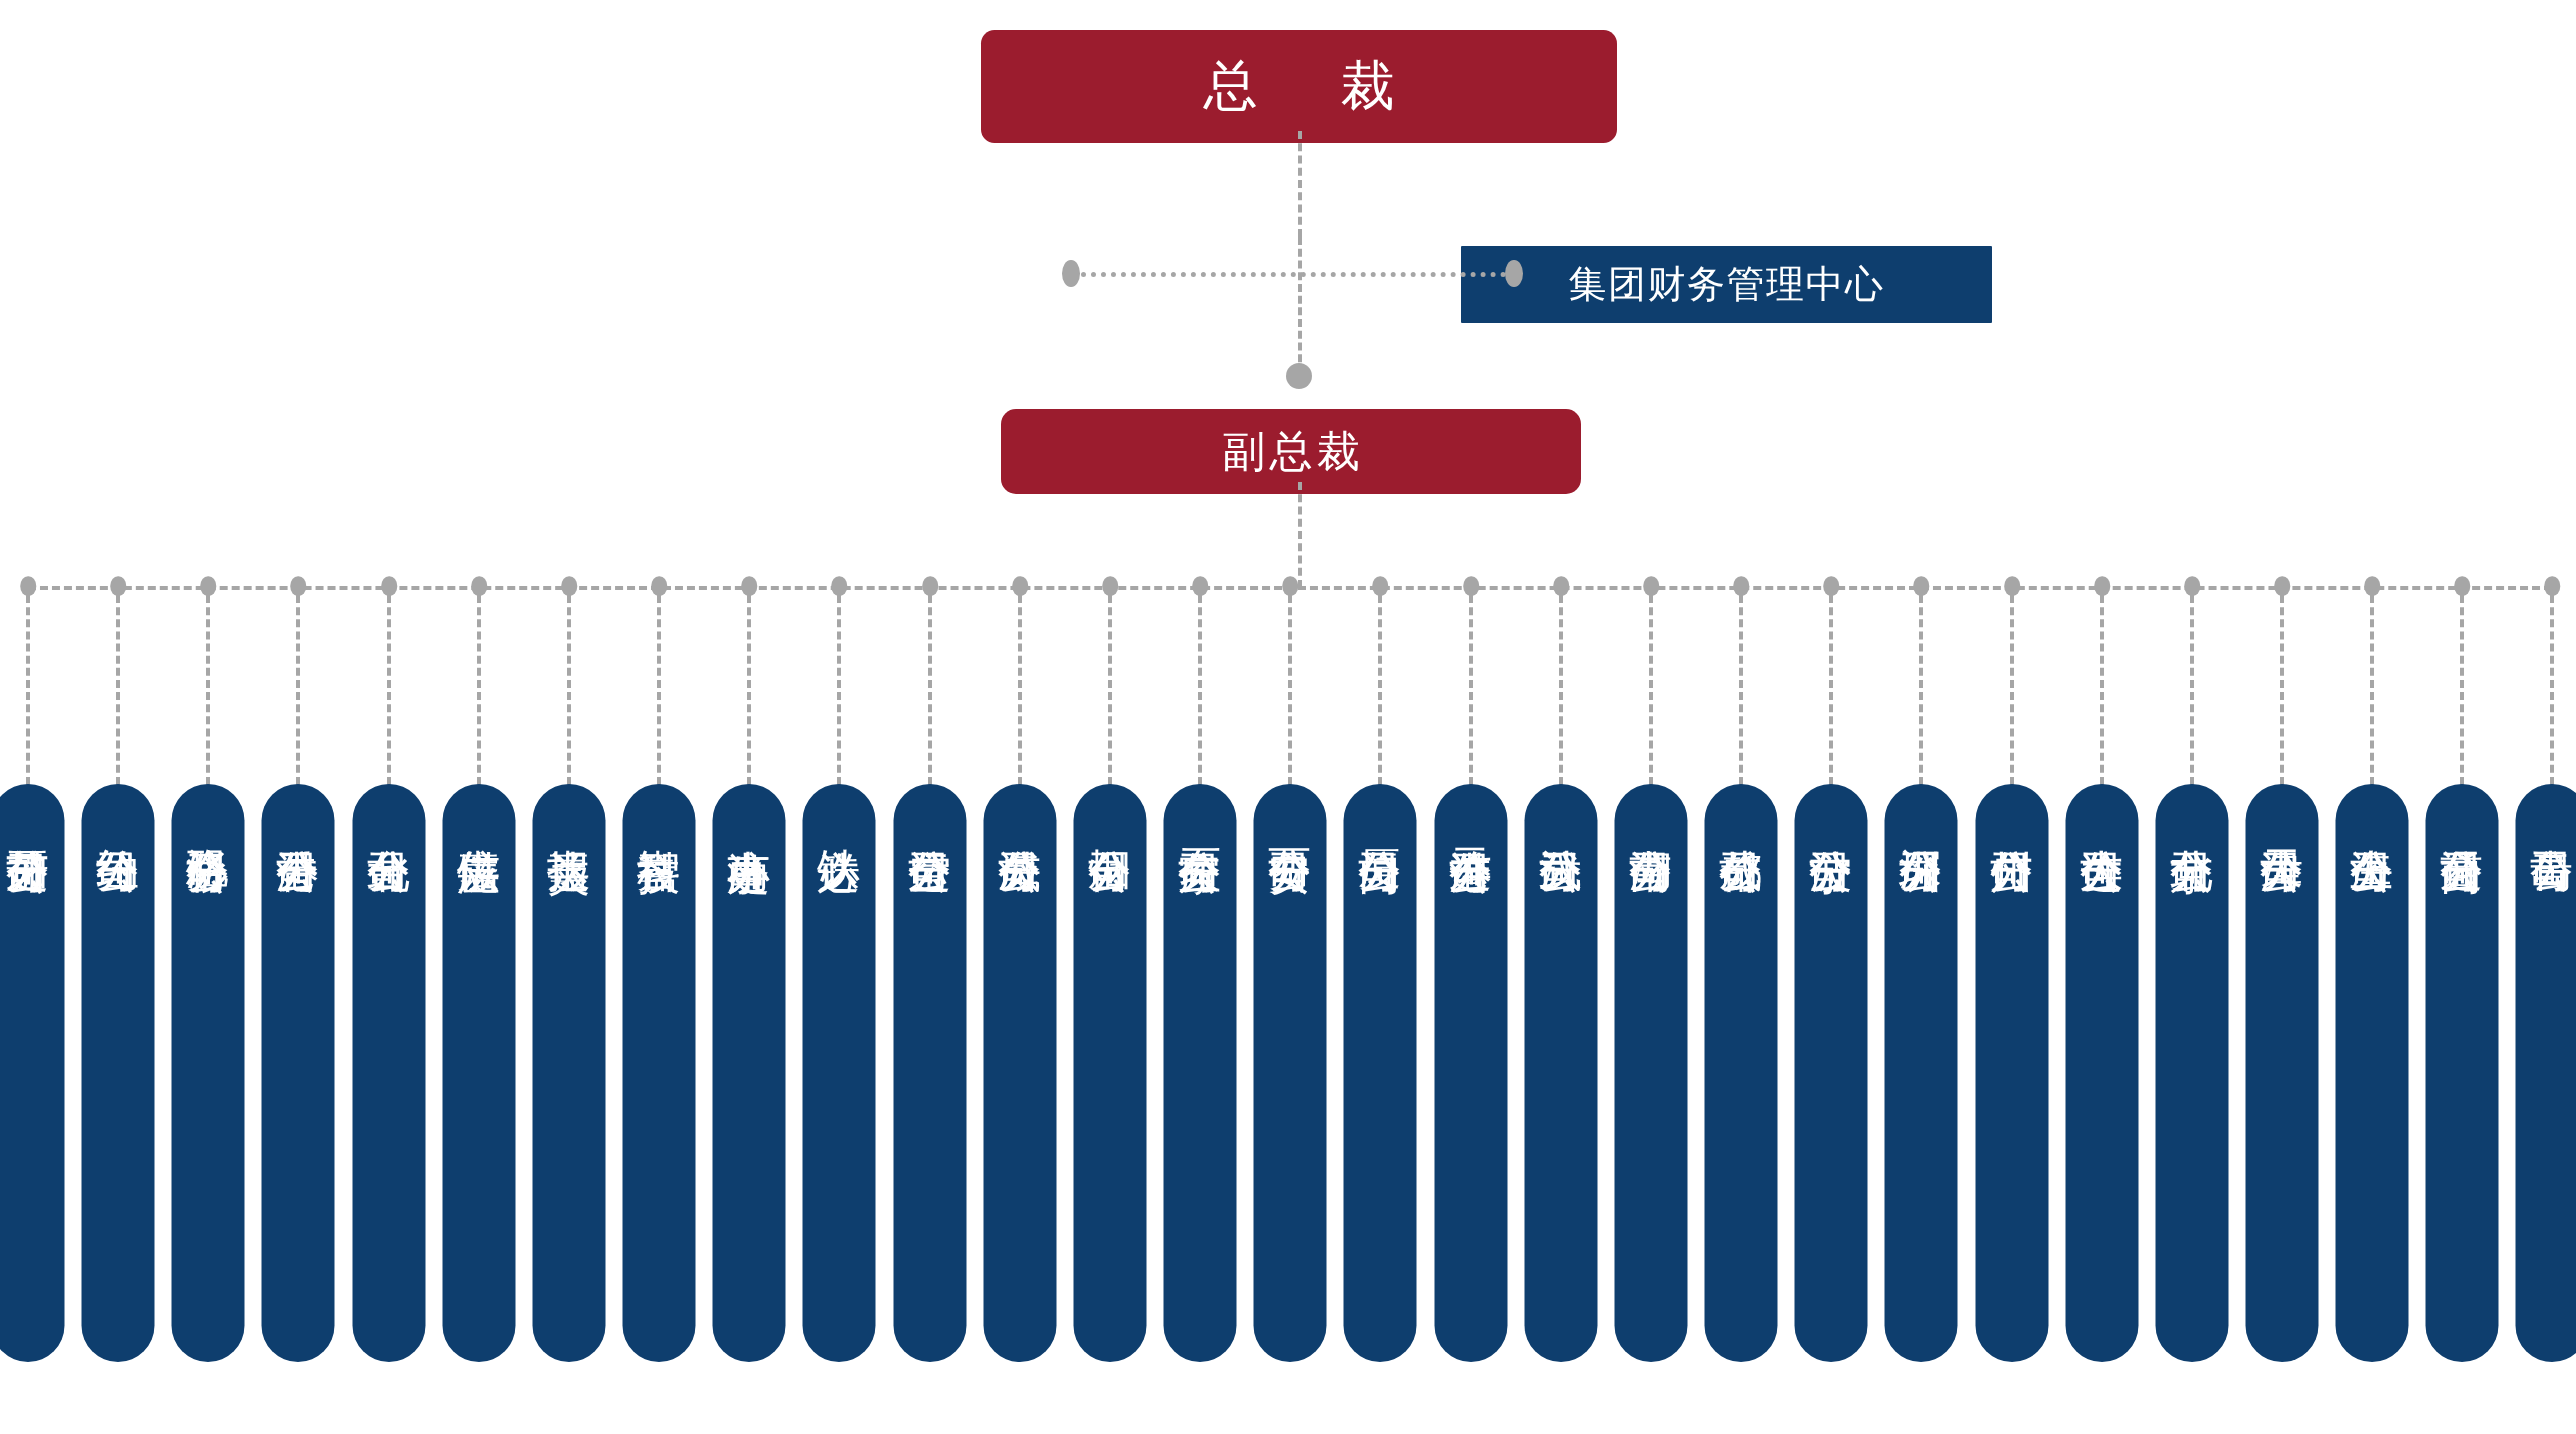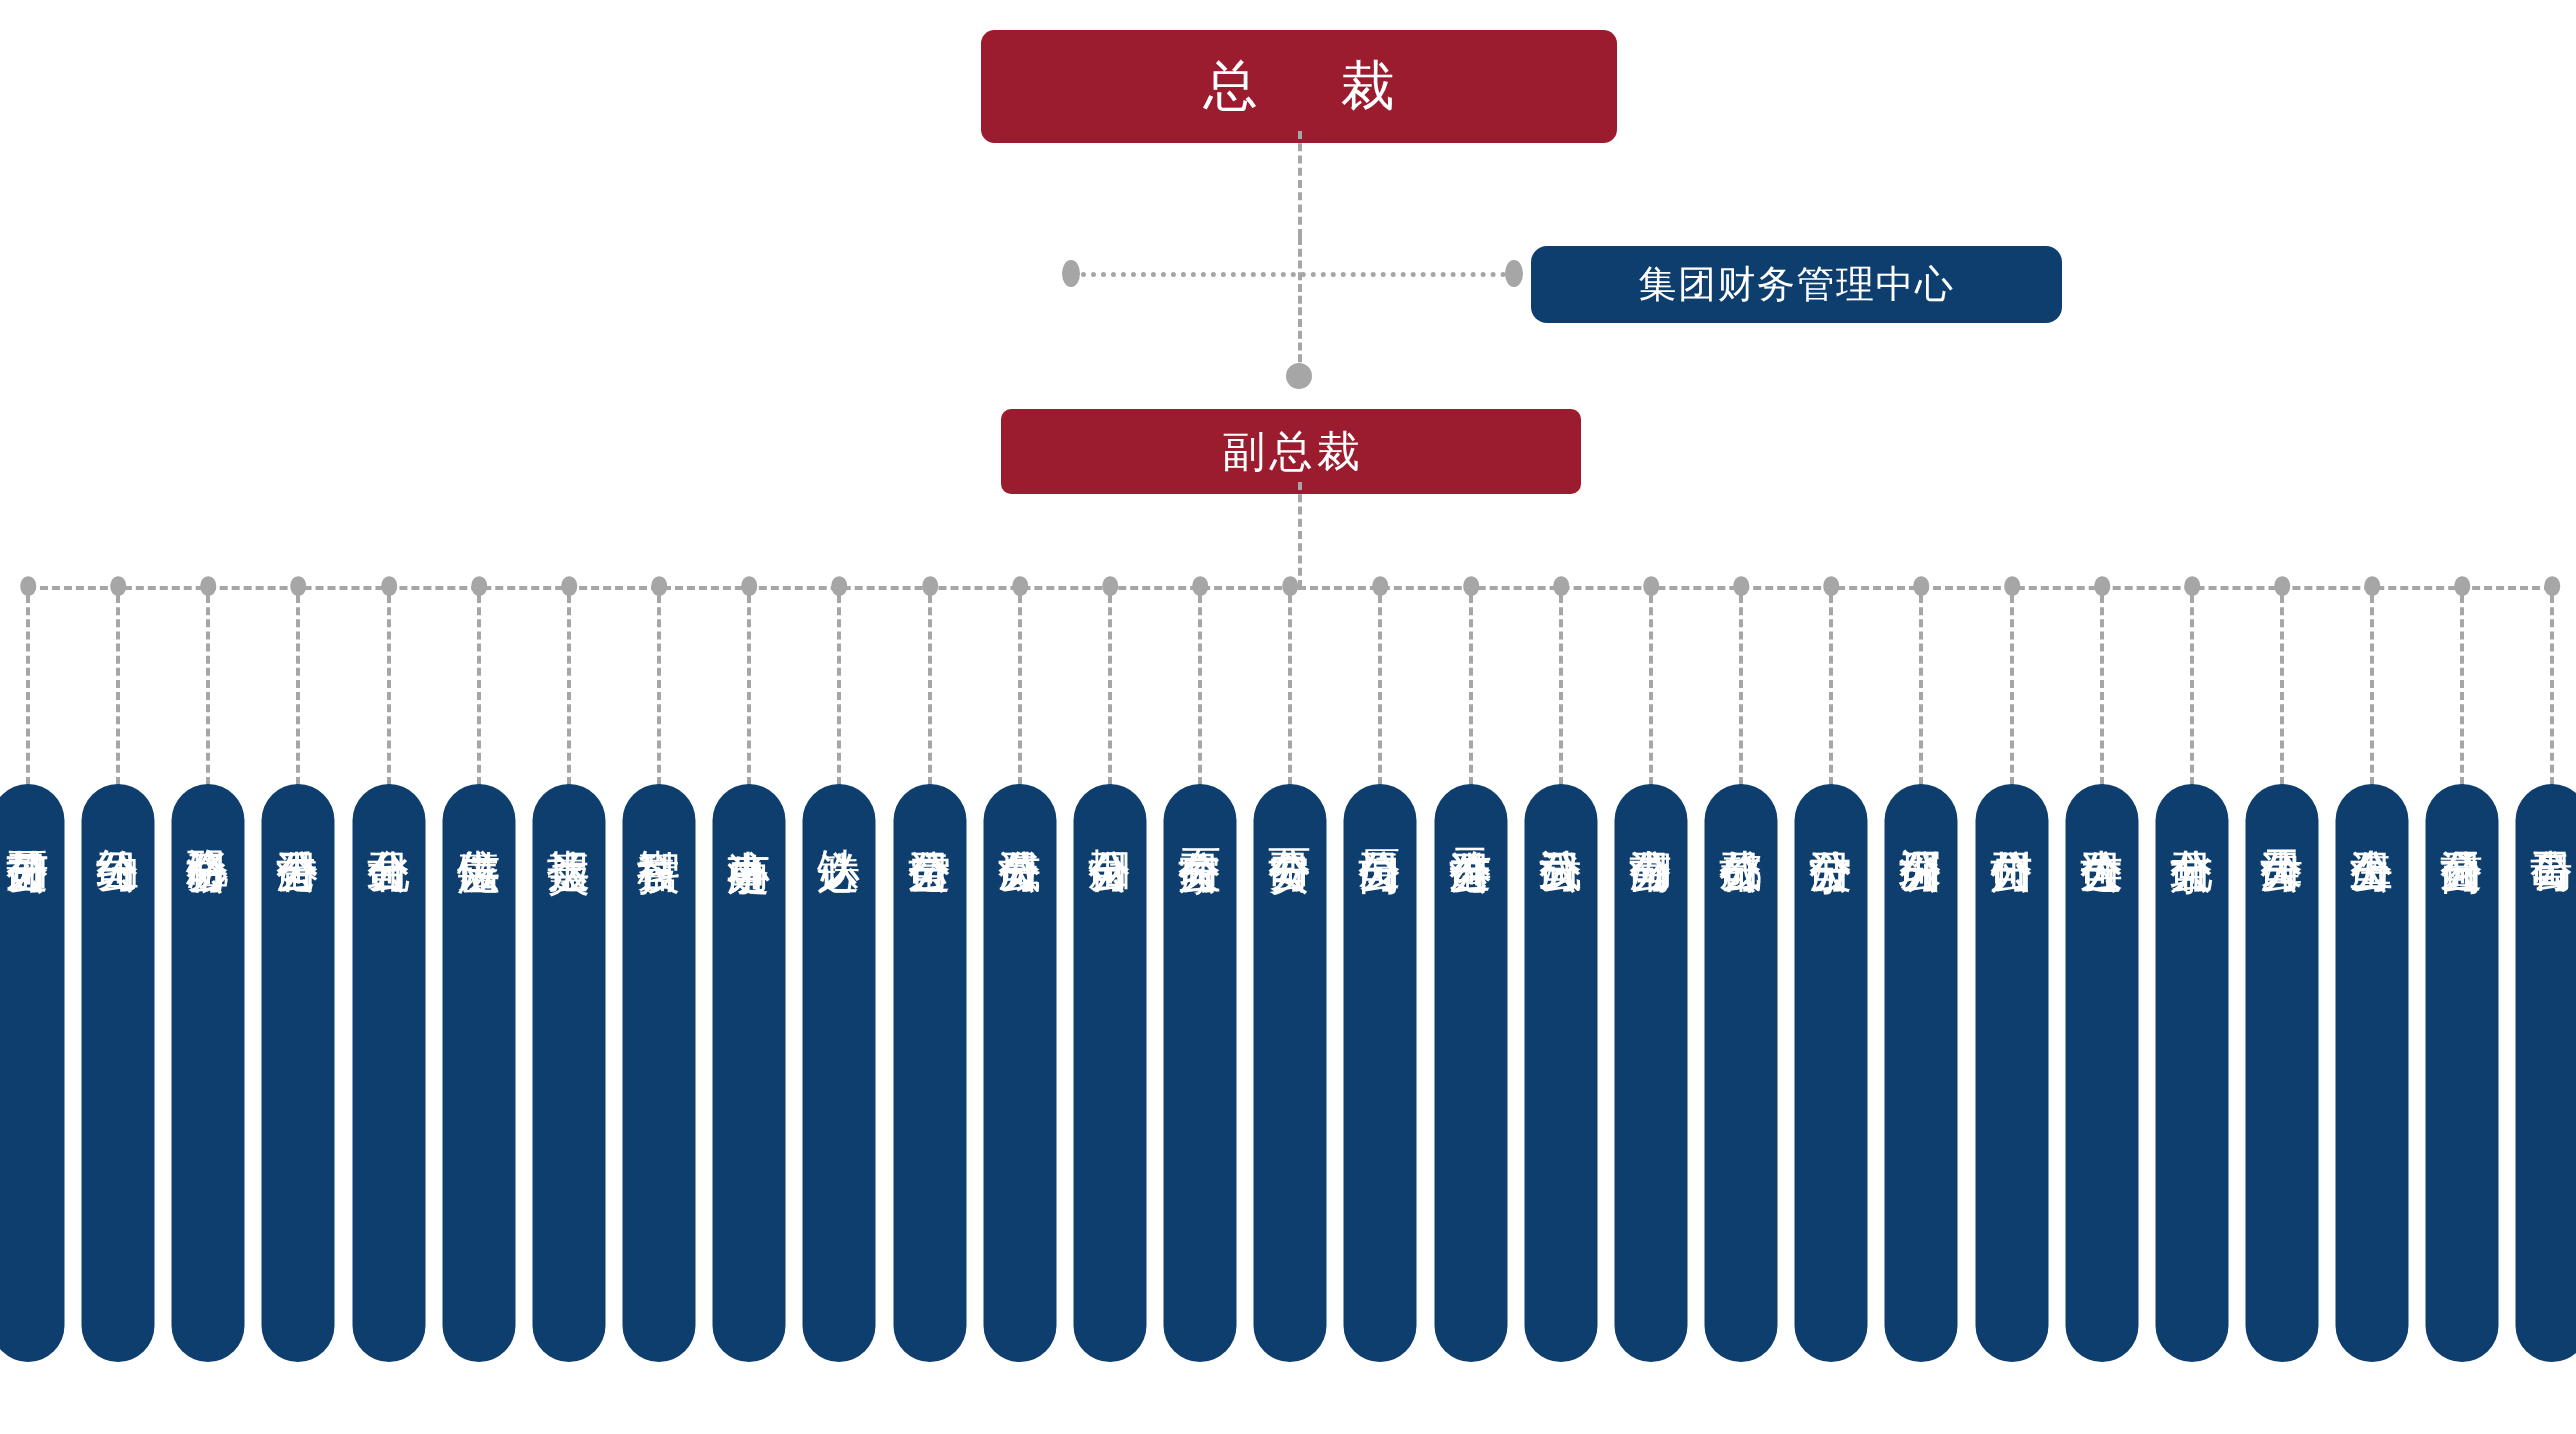--- a/index.html
+++ b/index.html
@@ -37,36 +37,36 @@
     width: 636px; height: 113px;
     border-radius: 13.4px;
     font-size: 54px;
     letter-spacing: 0.30em;
     text-indent: 0.30em;
   }
   
   #node-vice-president {
     left: 1001px; top: 397px;
     width: 580px; height: 85px;
-    border-radius: 10px;
+    border-radius: 15px;
     font-size: 43px;
     letter-spacing: 0.10em;
     text-indent: 0.10em;
   }
   
   #node-dev-center {
     left: 526px; top: 234px;
     width: 536px; height: 77px;
     border-radius: 10.3px;
     font-size: 38px;
   }
   #node-fin-center {
-    left: 1531px; top: 234px;
+    left: 1461px; top: 234px;
     width: 531px; height: 77px;
-    border-radius: 16px;
+    border-radius: 1px;
     font-size: 38px;
   }
 
   
   .vline {
     position: absolute;
     width: 0;
     border-left: 4.6px dashed #a6a6a6;
   }
   .hline-dashed {

